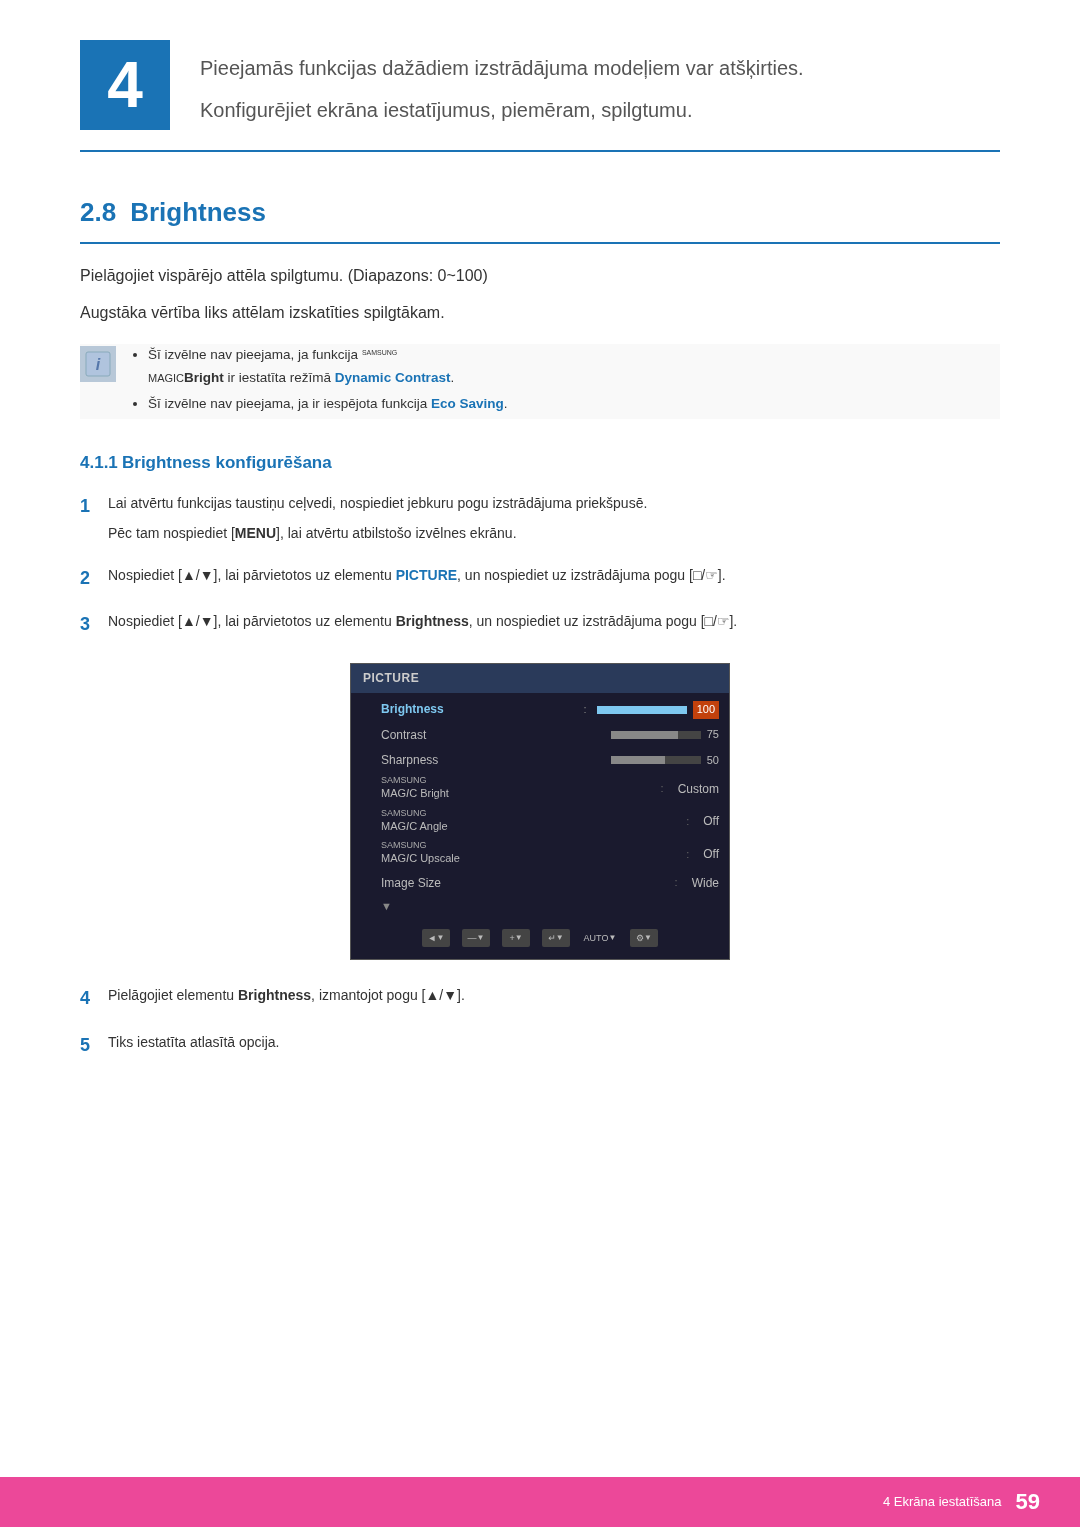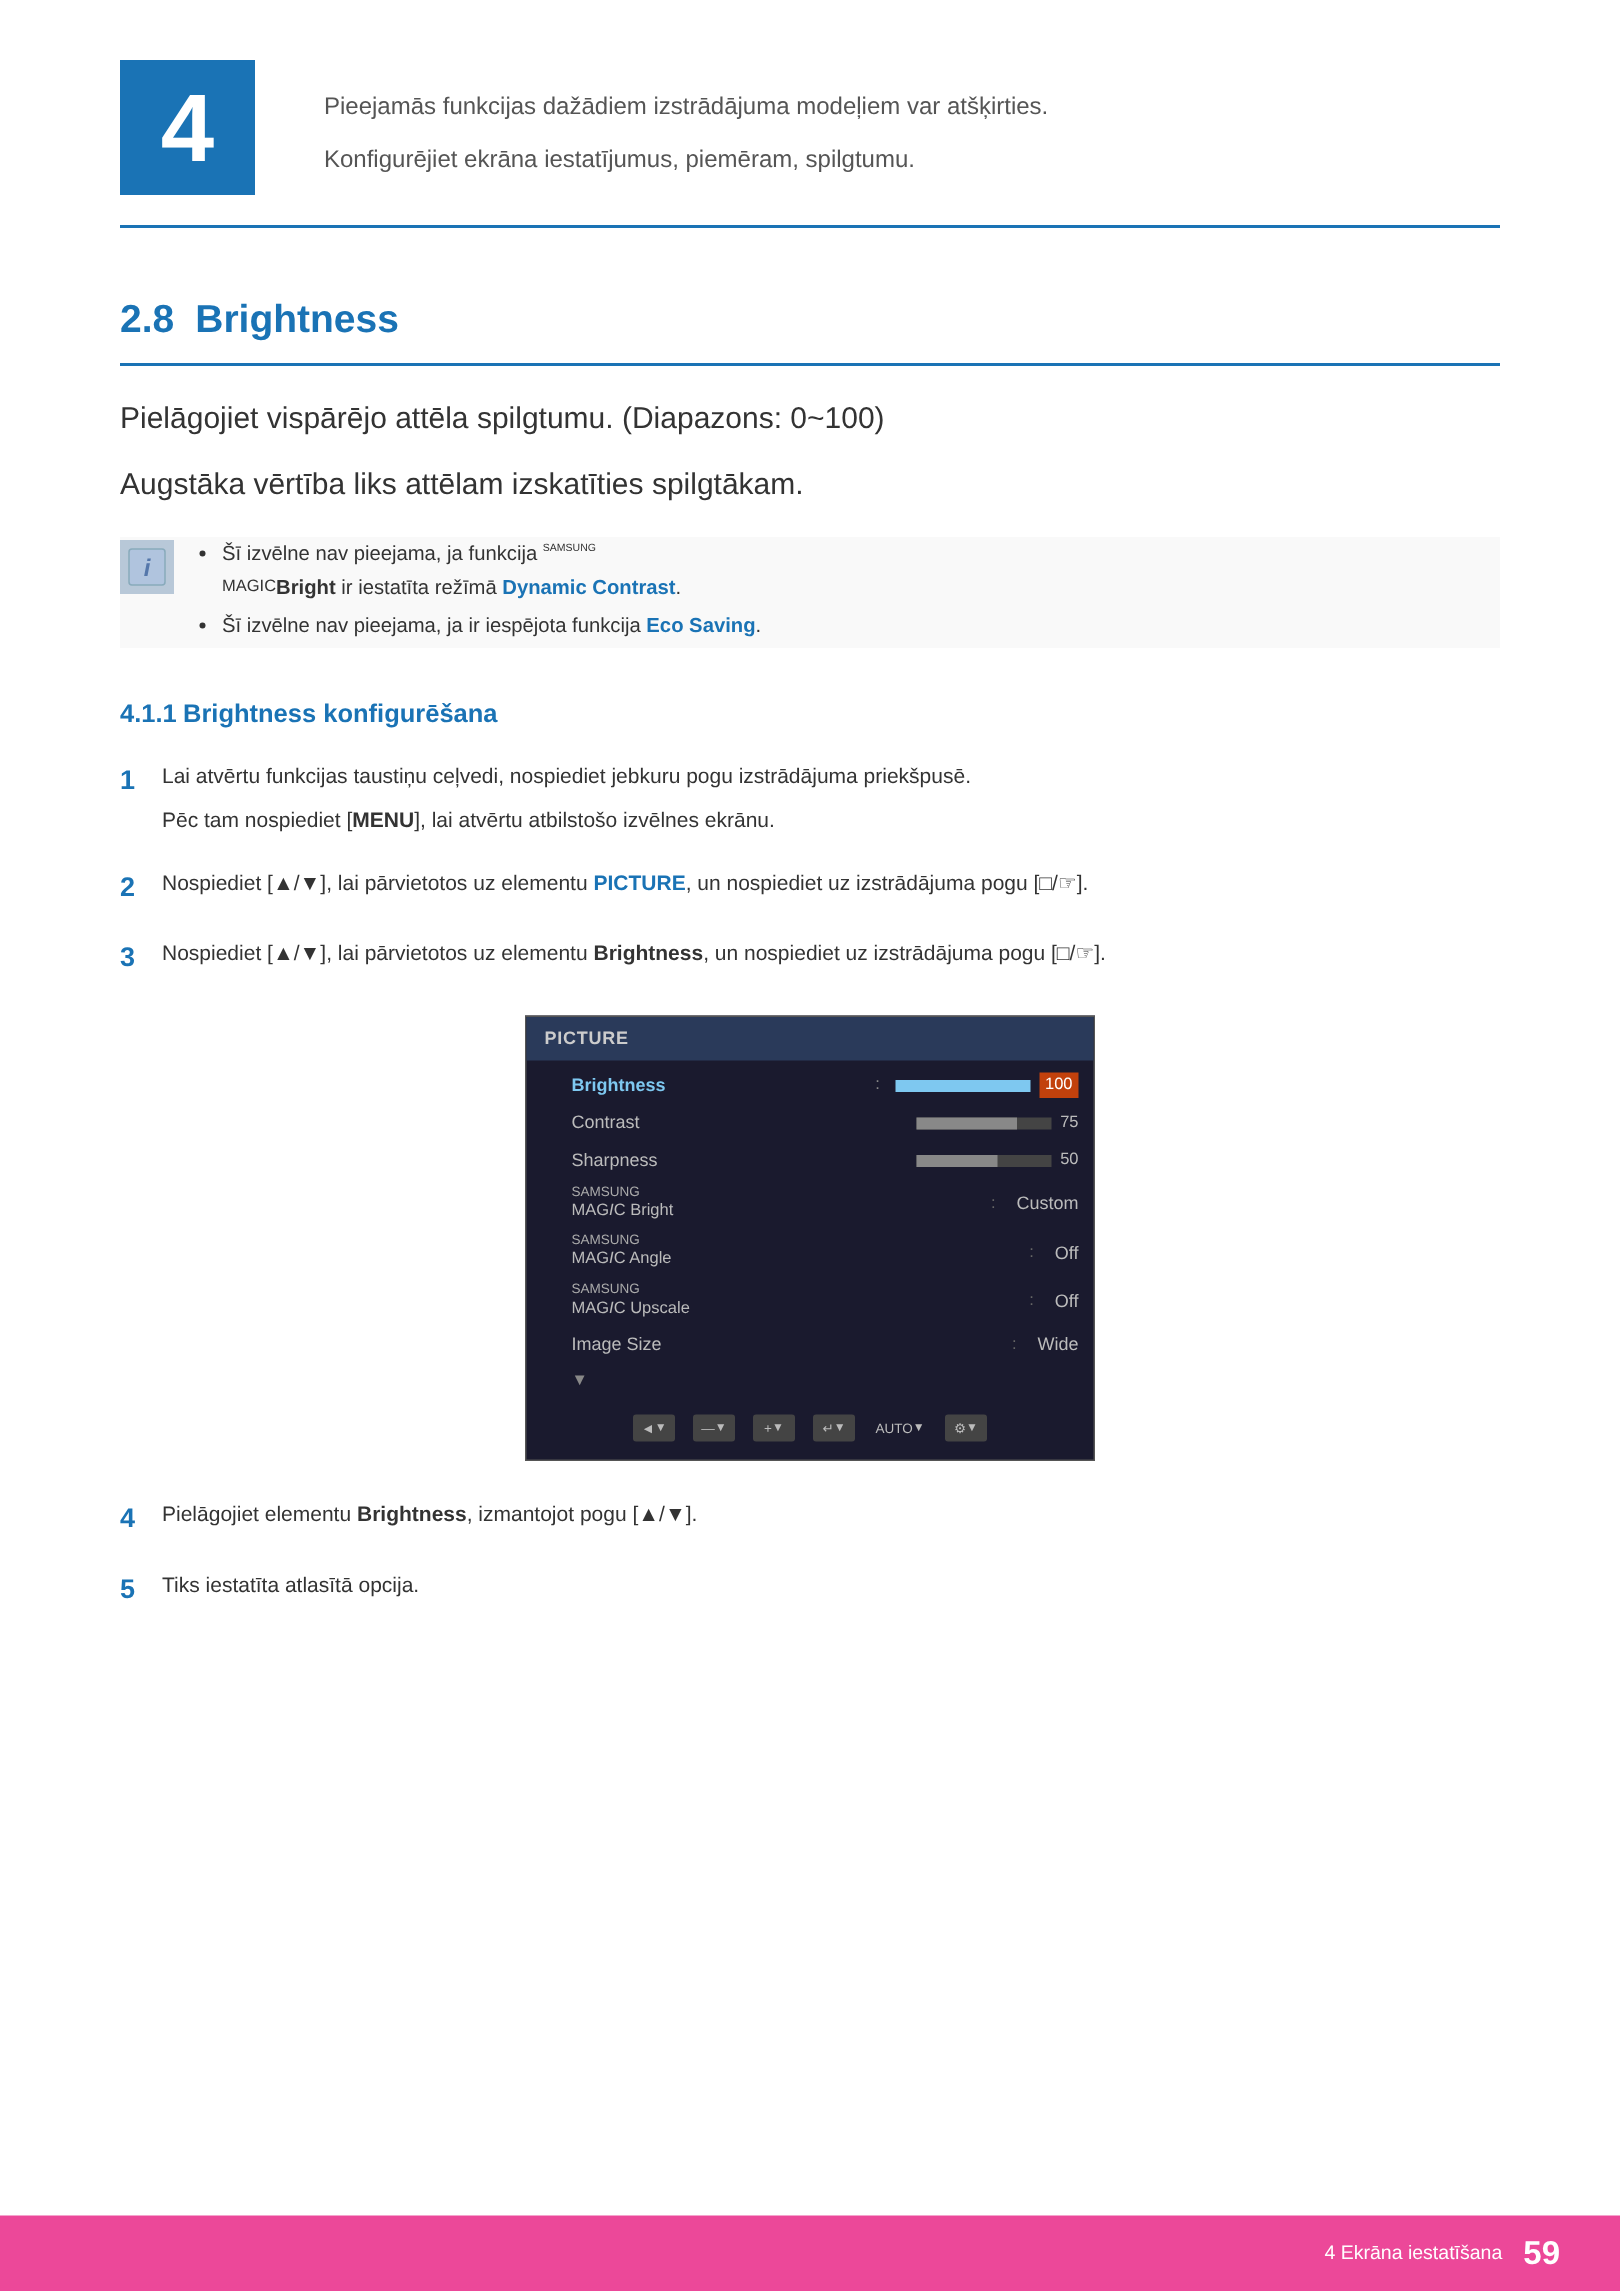--- a/index.html
+++ b/index.html
@@ -39,25 +39,24 @@
       justify-content: center;
       margin-right: 30px;
       flex-shrink: 0;
     }
     .chapter-title {
       font-size: 38px;
       font-weight: bold;
       color: #1a73b5;
     }
     .chapter-desc {
-      font-size: 16px;
+      font-size: 20px;
       color: #555;
       margin-top: 8px;
       line-height: 1.7;
-      margin-left: 16px;
     }
 
     
     .section-header {
       display: flex;
       align-items: baseline;
       margin-top: 40px;
       margin-bottom: 18px;
       border-bottom: 2px solid #1a73b5;
       padding-bottom: 8px;
@@ -68,21 +67,21 @@
       color: #1a73b5;
       margin-right: 14px;
     }
     .section-title {
       font-size: 26px;
       font-weight: bold;
       color: #1a73b5;
     }
 
     .body-text {
-      font-size: 20px;
+      font-size: 16px;
       color: #333;
       margin-bottom: 10px;
       line-height: 1.7;
     }
 
     
     .note-box {
       display: flex;
       align-items: flex-start;
       margin: 18px 0;

